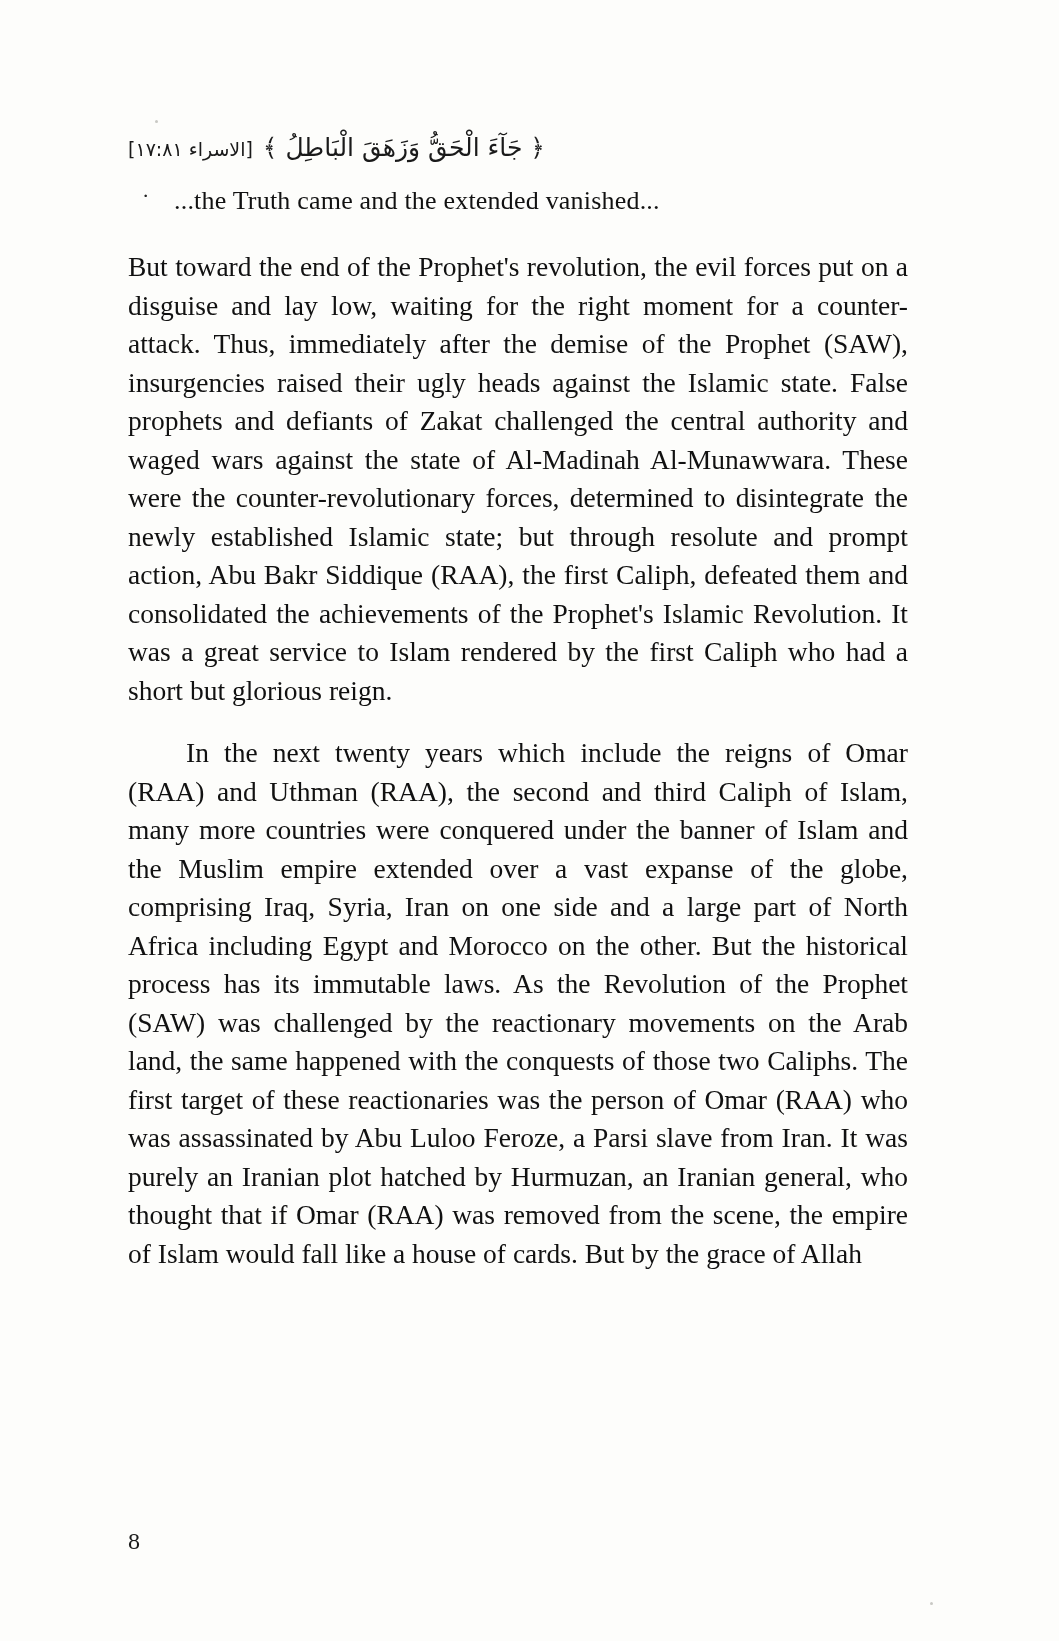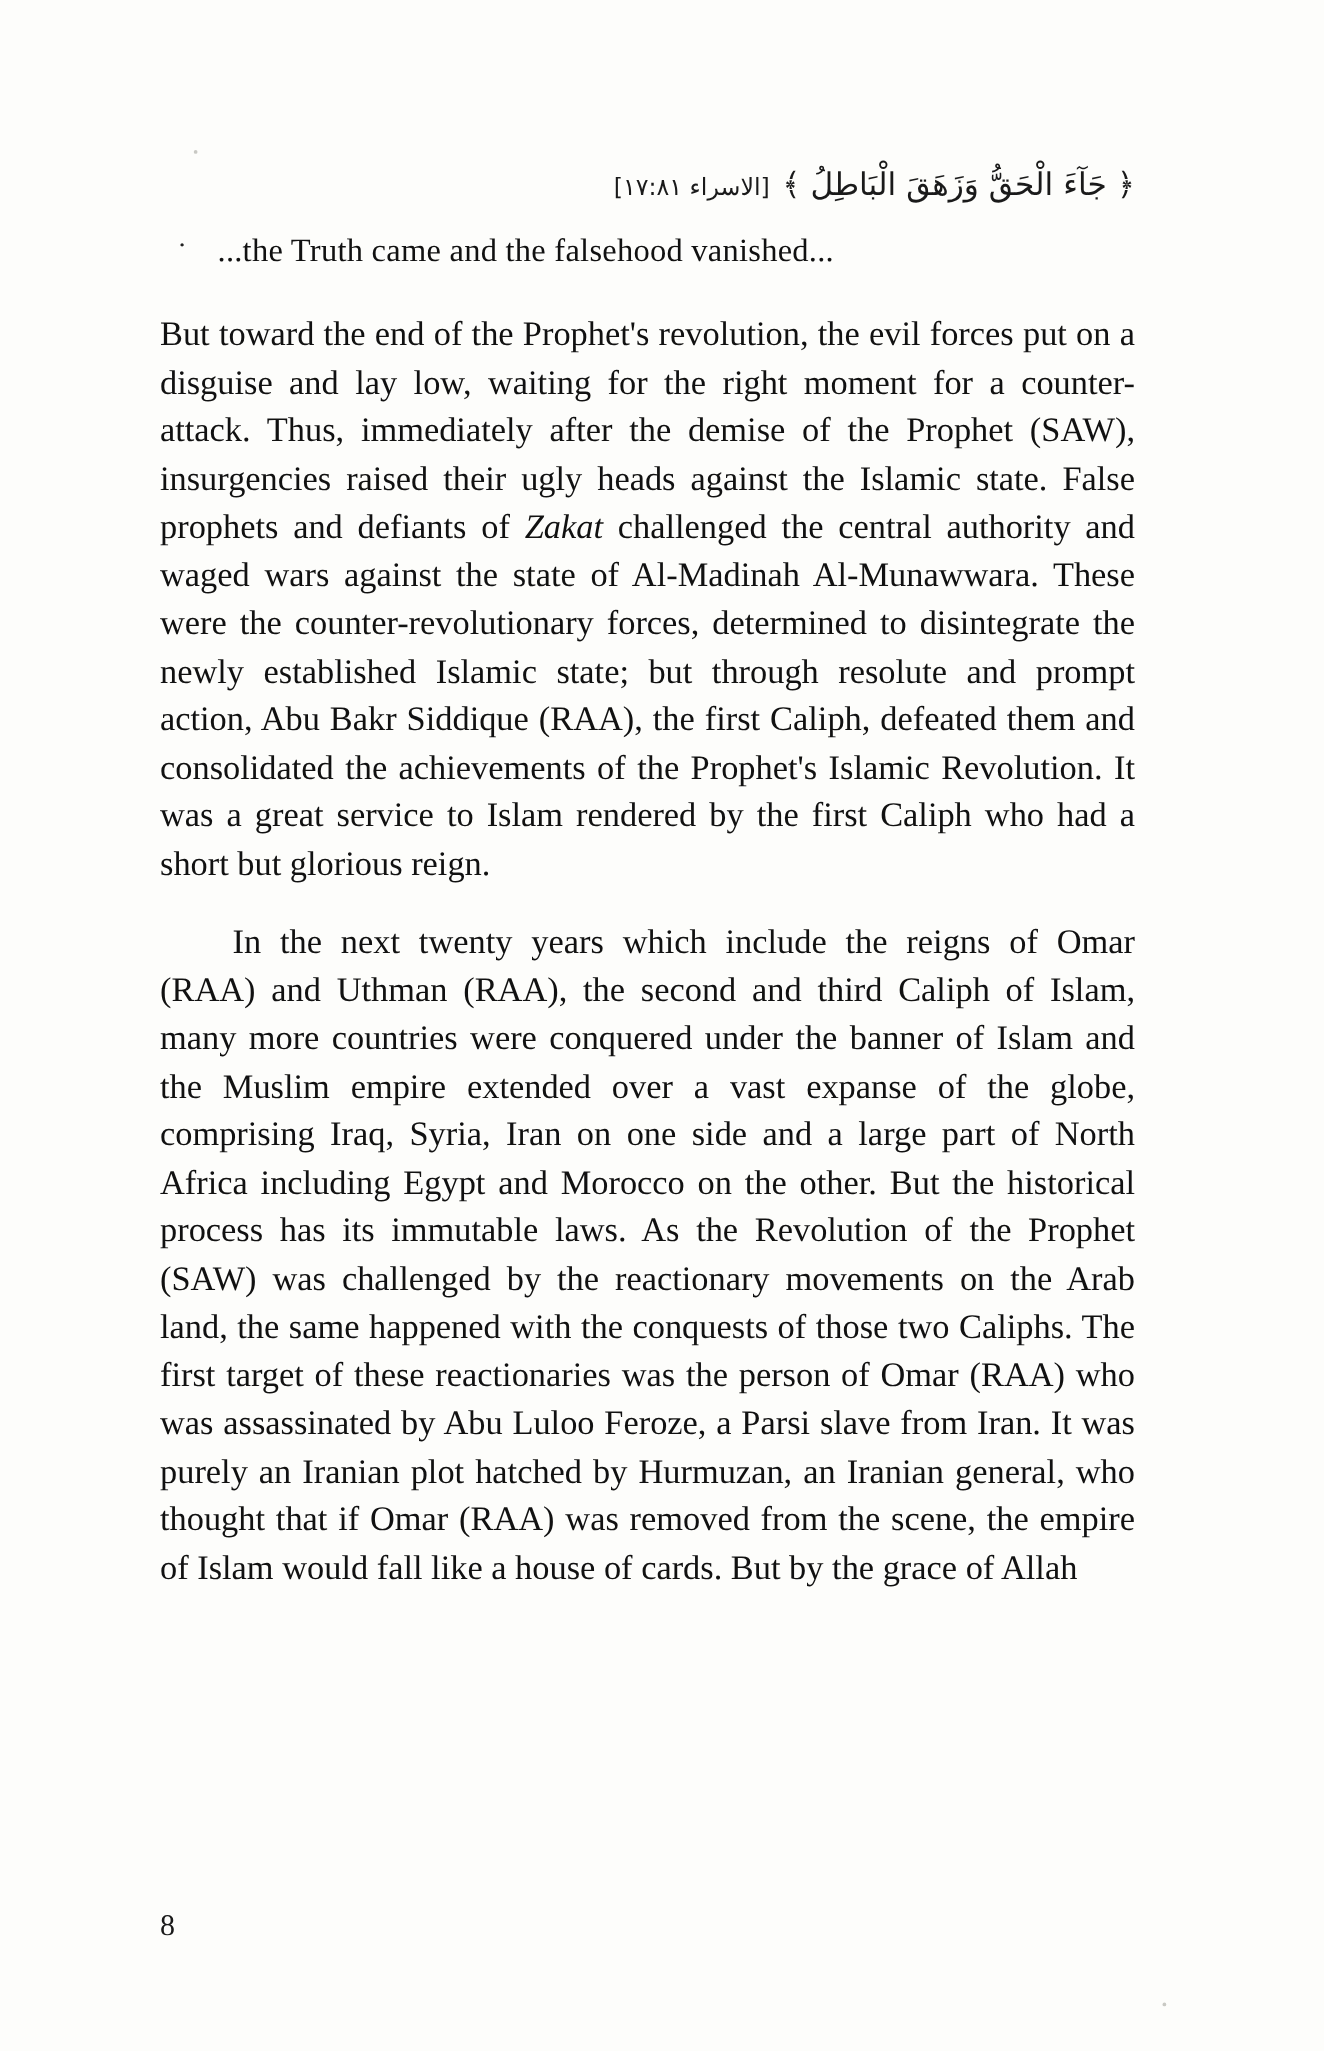--- a/index.html
+++ b/index.html
@@ -22,21 +22,21 @@
     height: 1641px;
     background: #fdfdfb;
   }
   .content {
     position: absolute;
     left: 128px;
     top: 128px;
     width: 780px;
   }
   .ayah-line {
-    text-align: right;
+    text-align: left;
     direction: rtl;
     font-family: "DejaVu Sans", sans-serif;
     font-size: 25px;
     line-height: 1.6;
     margin-bottom: 14px;
     white-space: nowrap;
   }
   .ayah-ref {
     font-size: 19px;
     margin-right: 10px;
@@ -74,21 +74,20 @@
     text-justify: inter-word;
     margin: 0 0 6px 0;
     color: #111;
     hyphens: none;
   }
   p.body-par.indent {
     text-indent: 58px;
     margin-top: 24px;
   }
   .italic {
-    font-style: italic;
   }
   .page-number {
     position: absolute;
     left: 128px;
     top: 1528px;
     font-size: 24px;
     color: #1a1a1a;
   }
   .speck {
     position: absolute;
@@ -107,21 +106,21 @@
   <span class="speck" style="left:930px; top:1602px;"></span>
 
   <div class="content">
 
     <div class="ayah-line">
       <span>﴿ جَآءَ الْحَقُّ وَزَهَقَ الْبَاطِلُ ﴾</span><span class="ayah-ref">[الاسراء ١٧:٨١]</span>
     </div>
 
     <div class="translation-block">
       <span class="bullet">·</span>
-      <div class="translation-line">...the Truth came and the falsehood vanished...</div>
+      <div class="translation-line">...the Truth came and the extended vanished...</div>
     </div>
 
     <div id="paragraph-host">
         <p class="body-par"><span>But toward the end of the Prophet's revolution, the evil forces put on a disguise and lay low, waiting for the right moment for a counter-attack. Thus, immediately after the demise of the Prophet (SAW), insurgencies raised their ugly heads against the Islamic state. False prophets and defiants of </span><span class="italic">Zakat</span><span> challenged the central authority and waged wars against the state of Al-Madinah Al-Munawwara. These were the counter-revolutionary forces, determined to disintegrate the newly established Islamic state; but through resolute and prompt action, Abu Bakr Siddique (RAA), the first Caliph, defeated them and consolidated the achievements of the Prophet's Islamic Revolution. It was a great service to Islam rendered by the first Caliph who had a short but glorious reign.</span></p>
         <p class="body-par indent"><span>In the next twenty years which include the reigns of Omar (RAA) and Uthman (RAA), the second and third Caliph of Islam, many more countries were conquered under the banner of Islam and the Muslim empire extended over a vast expanse of the globe, comprising Iraq, Syria, Iran on one side and a large part of North Africa including Egypt and Morocco on the other. But the historical process has its immutable laws. As the Revolution of the Prophet (SAW) was challenged by the reactionary movements on the Arab land, the same happened with the conquests of those two Caliphs. The first target of these reactionaries was the person of Omar (RAA) who was assassinated by Abu Luloo Feroze, a Parsi slave from Iran. It was purely an Iranian plot hatched by Hurmuzan, an Iranian general, who thought that if Omar (RAA) was removed from the scene, the empire of Islam would fall like a house of cards. But by the grace of Allah</span></p>
       </div>
 
   </div>
 
   <div class="page-number">8</div>

